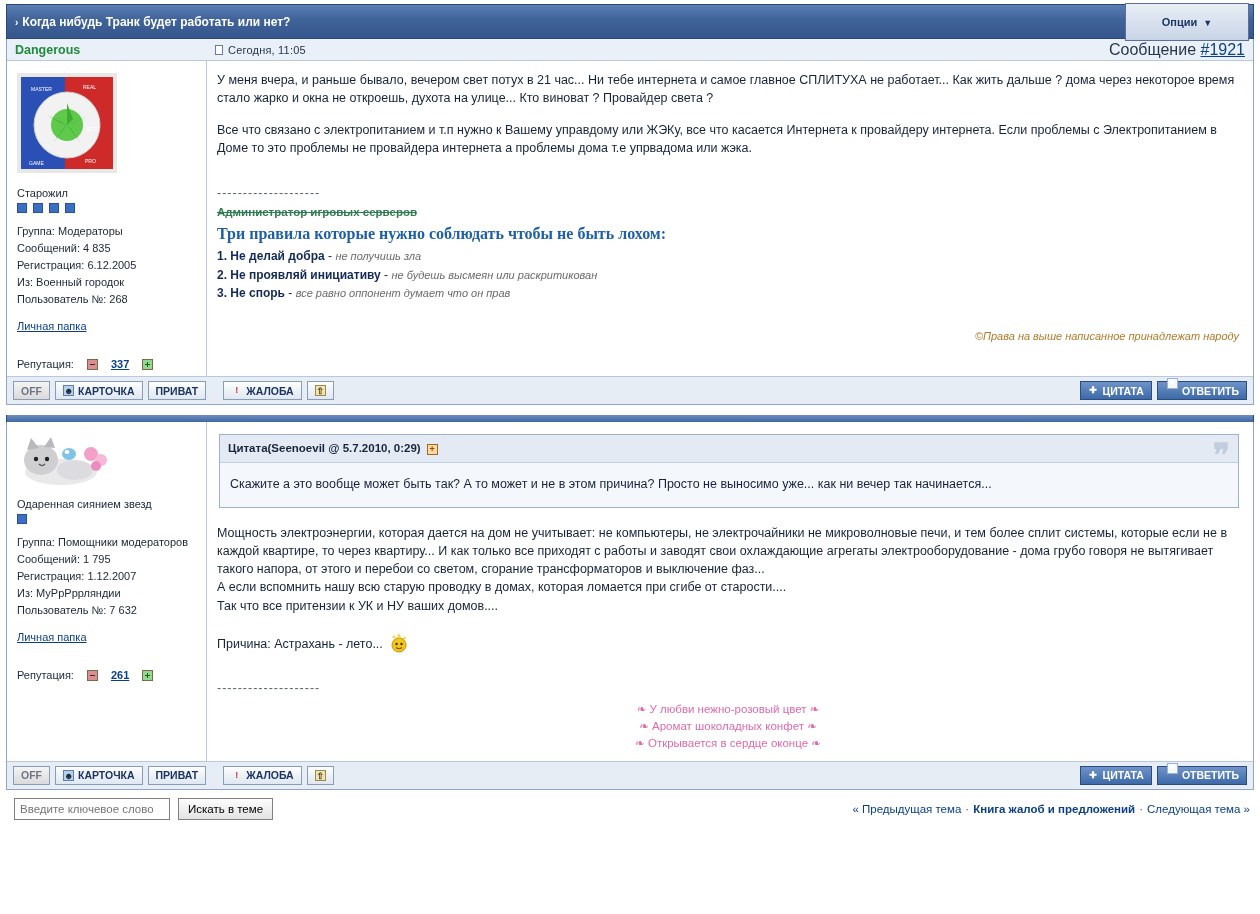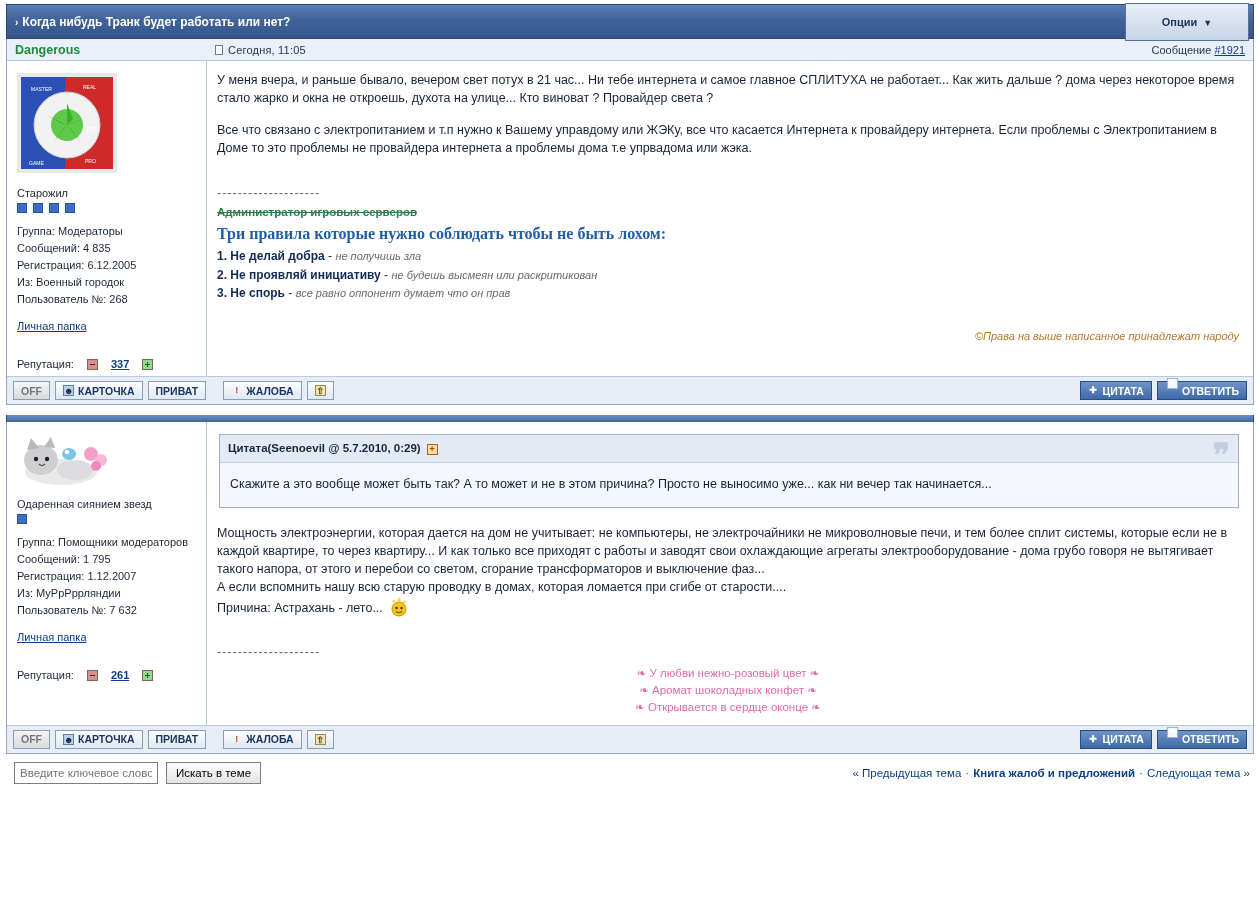--- a/index.html
+++ b/index.html
@@ -80,21 +80,21 @@
     letter-spacing: 0.2px;
   }
   .post-head .date .pgicon {
     display: inline-block;
     width: 8px; height: 10px;
     border: 1px solid #6a7b94;
     background: #fff;
     margin-right: 5px;
     vertical-align: -1px;
   }
-  .post-head .msgno { color: #27364d; font-size: 11px; }
+  .post-head .msgno { color: #27364d; font-size: 16px; }
   .post-head .msgno a { color: #0b3f87; }
 
   .post-body { display: flex; min-height: 0; }
   .col-left {
     width: 200px;
     flex: 0 0 200px;
     border-right: 1px solid #b9c8dd;
     padding: 8px 8px 6px 10px;
     font-size: 11px;
     color: #1b2636;
@@ -301,21 +301,21 @@
     justify-content: space-between;
     padding: 8px 4px 6px 8px;
     font-size: 11.5px;
   }
   .bottom-left { display: flex; gap: 8px; align-items: center; }
   .search-input {
     border: 2px inset #b5b5b5;
     border: 1px solid #7f7f7f;
     padding: 3px 5px;
     font-size: 11.5px;
-    width: 144px;
+    width: 156px;
     height: 22px;
     color: #111;
     background:#fff;
   }
   .search-btn {
     border: 1px solid #7f7f7f;
     background: linear-gradient(to bottom,#fdfdfd,#e3e3e3);
     padding: 3px 9px;
     font-size: 11.5px;
     height: 22px;
@@ -497,20 +497,21 @@
         <div class="quote">
           <div class="quote-head">
             <span>Цитата(Seenoevil @ 5.7.2010, 0:29)</span><span class="expand">+</span>
           </div>
           <span class="qmark">❞</span>
           <div class="quote-body">Скажите а это вообще может быть так? А то может и не в этом причина? Просто не выносимо уже... как ни вечер так начинается...</div>
         </div>
         <div class="ptext">
           <div>Мощность электроэнергии, которая дается на дом не учитывает: не компьютеры, не электрочайники не микроволновые печи, и тем более сплит системы, которые если не в каждой квартире, то через квартиру... И как только все приходят с работы и заводят свои охлаждающие агрегаты электрооборудование - дома грубо говоря не вытягивает такого напора, от этого и перебои со светом, сгорание трансформаторов и выключение фаз...</div>
           <div>А если вспомнить нашу всю старую проводку в домах, которая ломается при сгибе от старости....</div>
+          <div style="margin-bottom:18px">Так что все притензии к УК и НУ ваших домов....</div>
           <div>
             <span>Причина: Астрахань - лето...</span>
             <svg class="smiley" viewBox="0 0 22 20">
               <g fill="#ffd33a">
                 <polygon points="6,2 8,5 4,5"></polygon>
                 <polygon points="11,0 13,4 9,4"></polygon>
                 <polygon points="17,3 18,6 14,6"></polygon>
               </g>
               <circle cx="11" cy="12" r="7" fill="#f5c518" stroke="#c79300"></circle>
               <circle cx="8.5" cy="11" r="1.2" fill="#333"></circle>

